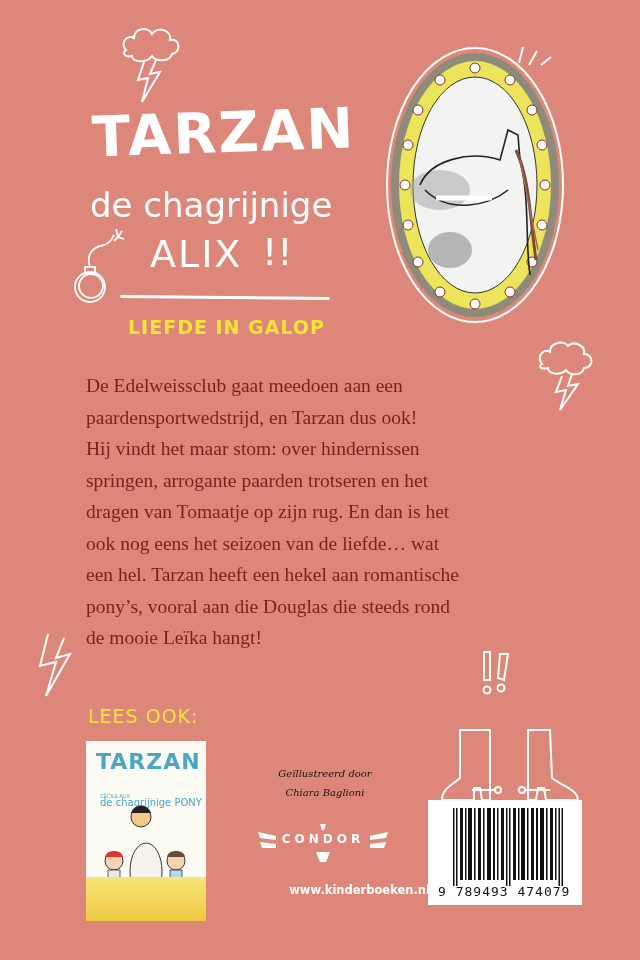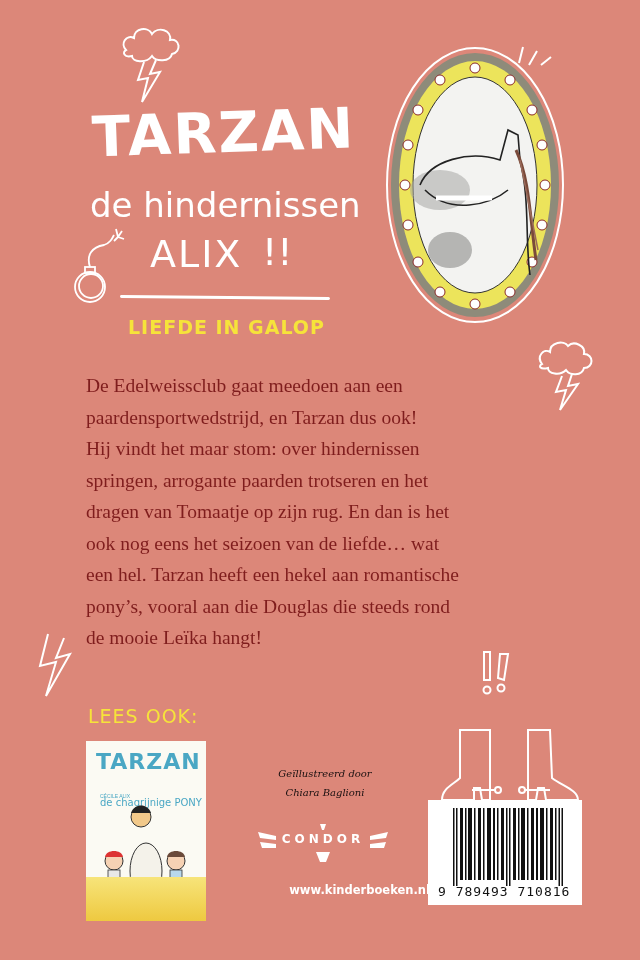--- a/index.html
+++ b/index.html
@@ -29,21 +29,21 @@
 </style>
 </head>
 <body>
 
 <svg class="abs" style="left:118px;top:22px" width="72" height="85" viewBox="0 0 72 85" fill="none" stroke="#fff" stroke-width="2">
   <path d="M8 28 C2 22 8 12 16 16 C16 6 30 4 34 12 C40 4 54 8 52 18 C62 16 64 30 54 32 C52 40 38 40 34 34 C28 42 14 40 14 34 C6 36 4 30 8 28 Z"></path>
   <path d="M26 40 L20 58 L30 56 L24 80 L42 50 L32 52 L38 38"></path>
 </svg>
 
 <div class="abs title-main">TARZAN</div>
-<div class="abs title-sub">de hindernissen</div>
+<div class="abs title-sub">de chagrijnige</div>
 <div class="abs title-pony">ALIX</div>
 <div class="abs title-excl">!!</div>
 <div class="abs underline"></div>
 
 <svg class="abs" style="left:70px;top:225px" width="60" height="80" viewBox="0 0 60 80" fill="none" stroke="#fff" stroke-width="1.8">
   <circle cx="20" cy="62" r="15"></circle>
   <circle cx="21" cy="61" r="12"></circle>
   <rect x="15" y="42" width="10" height="6"></rect>
   <path d="M20 42 C16 30 22 22 34 20 C40 18 42 14 44 10"></path>
   <path d="M46 4 L48 12 M52 6 L48 12 M54 14 L48 12 M44 16 L48 12"></path>
@@ -185,14 +185,14 @@
       <rect x="78" y="0" width="3" height="72"></rect>
         <rect x="83" y="0" width="2" height="72"></rect>
       <rect x="87" y="0" width="4" height="72"></rect>
         <rect x="93" y="0" width="1.5" height="72"></rect>
       <rect x="97" y="0" width="3" height="72"></rect>
         <rect x="102" y="0" width="1.5" height="72"></rect>
       <rect x="105.5" y="0" width="1.5" height="78"></rect>
         <rect x="108.5" y="0" width="1.5" height="78"></rect>
     </g>
   </svg>
-  <div class="barcode-num">9 789493 710816</div>
+  <div class="barcode-num">9 789493 474079</div>
 </div>
 
 </body></html>

